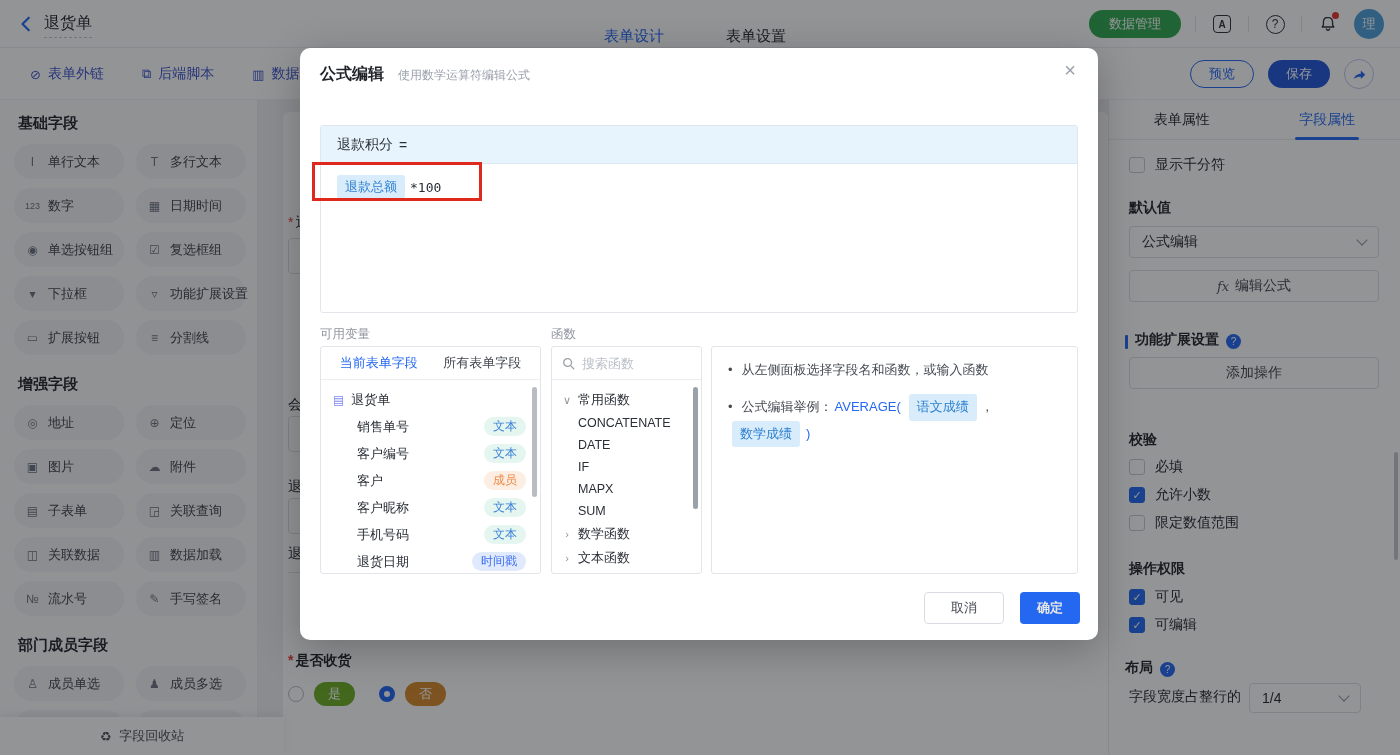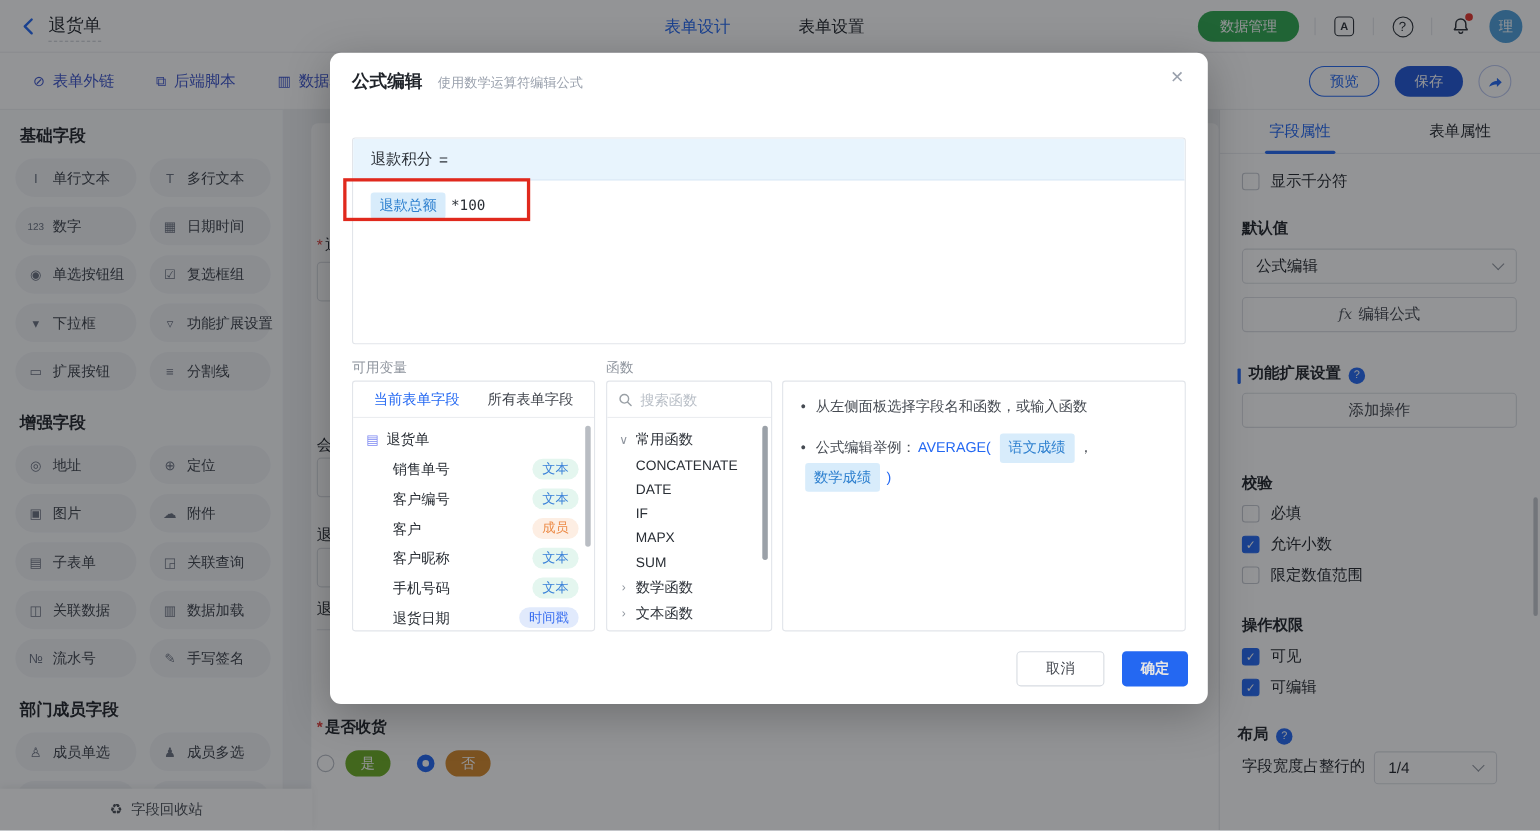--- a/index.html
+++ b/index.html
@@ -6,21 +6,21 @@
   body { font-family:"Liberation Sans","DejaVu Sans",sans-serif; background:#d8dadd; }
   #stage { position:relative; width:1400px; height:755px; background:#eef0f3; overflow:hidden; }
 
   
   .topbar { position:absolute; left:0; top:0; width:1400px; height:48px; background:#fff;
             border-bottom:1px solid #ebedf0; display:flex; align-items:center; z-index:1; }
   .back-btn { position:absolute; left:16px; top:13px; width:22px; height:22px; display:flex;
               align-items:center; justify-content:center; cursor:pointer; }
   .doc-title { position:absolute; left:44px; top:13px; font-size:16px; color:#1f2329;
                padding-bottom:3px; border-bottom:1px dashed #c3c7cf; }
-  .top-tabs { position:absolute; left:604px; top:0; height:48px; display:flex; gap:62px; align-items:center; }
+  .top-tabs { position:absolute; left:604px; top:12px; height:48px; display:flex; gap:62px; align-items:center; }
   .top-tab { font-size:15px; color:#1f2329; cursor:pointer; }
   .top-tab[data-active="true"] { color:#2468f2; }
   .top-right { position:absolute; right:16px; top:0; height:48px; display:flex; align-items:center; gap:14px; }
   .pill-green { height:28px; padding:0 20px; border-radius:14px; background:#2fa84f; color:#fff;
                 font-size:13px; display:flex; align-items:center; cursor:pointer; }
   .tb-divider { width:1px; height:16px; background:#e3e5e9; }
   .tb-icon { width:24px; height:24px; display:flex; align-items:center; justify-content:center;
              position:relative; cursor:pointer; color:#2a2f36; }
   .lang-box { width:18px; height:18px; border:1.6px solid #2a2f36; border-radius:4px; display:flex;
               align-items:center; justify-content:center; font-size:10px; font-weight:bold; color:#2a2f36; }
@@ -359,22 +359,22 @@
     <div class="radio-row" style="left:30px;top:582px">
       <span class="radio" data-checked="false"></span>
       <span class="opt-pill yes">是</span>
       <span class="radio" data-checked="true"></span>
       <span class="opt-pill no">否</span>
     </div>
   </div>
 
   <aside class="props">
     <div class="props-tabs">
+      <span class="props-tab" data-active="false">表单属性</span>
       <span class="props-tab" data-active="true">字段属性</span>
-      <span class="props-tab" data-active="false">表单属性</span>
     </div>
     <div class="prow" style="top:56px">
       <span class="cb" data-checked="false"></span>
       <span class="plabel">显示千分符</span>
     </div>
     <div class="pbold" style="top:99px">默认值</div>
     <div class="pselect" style="top:126px">
       <span>公式编辑</span>
       <span class="chev"></span>
     </div>

